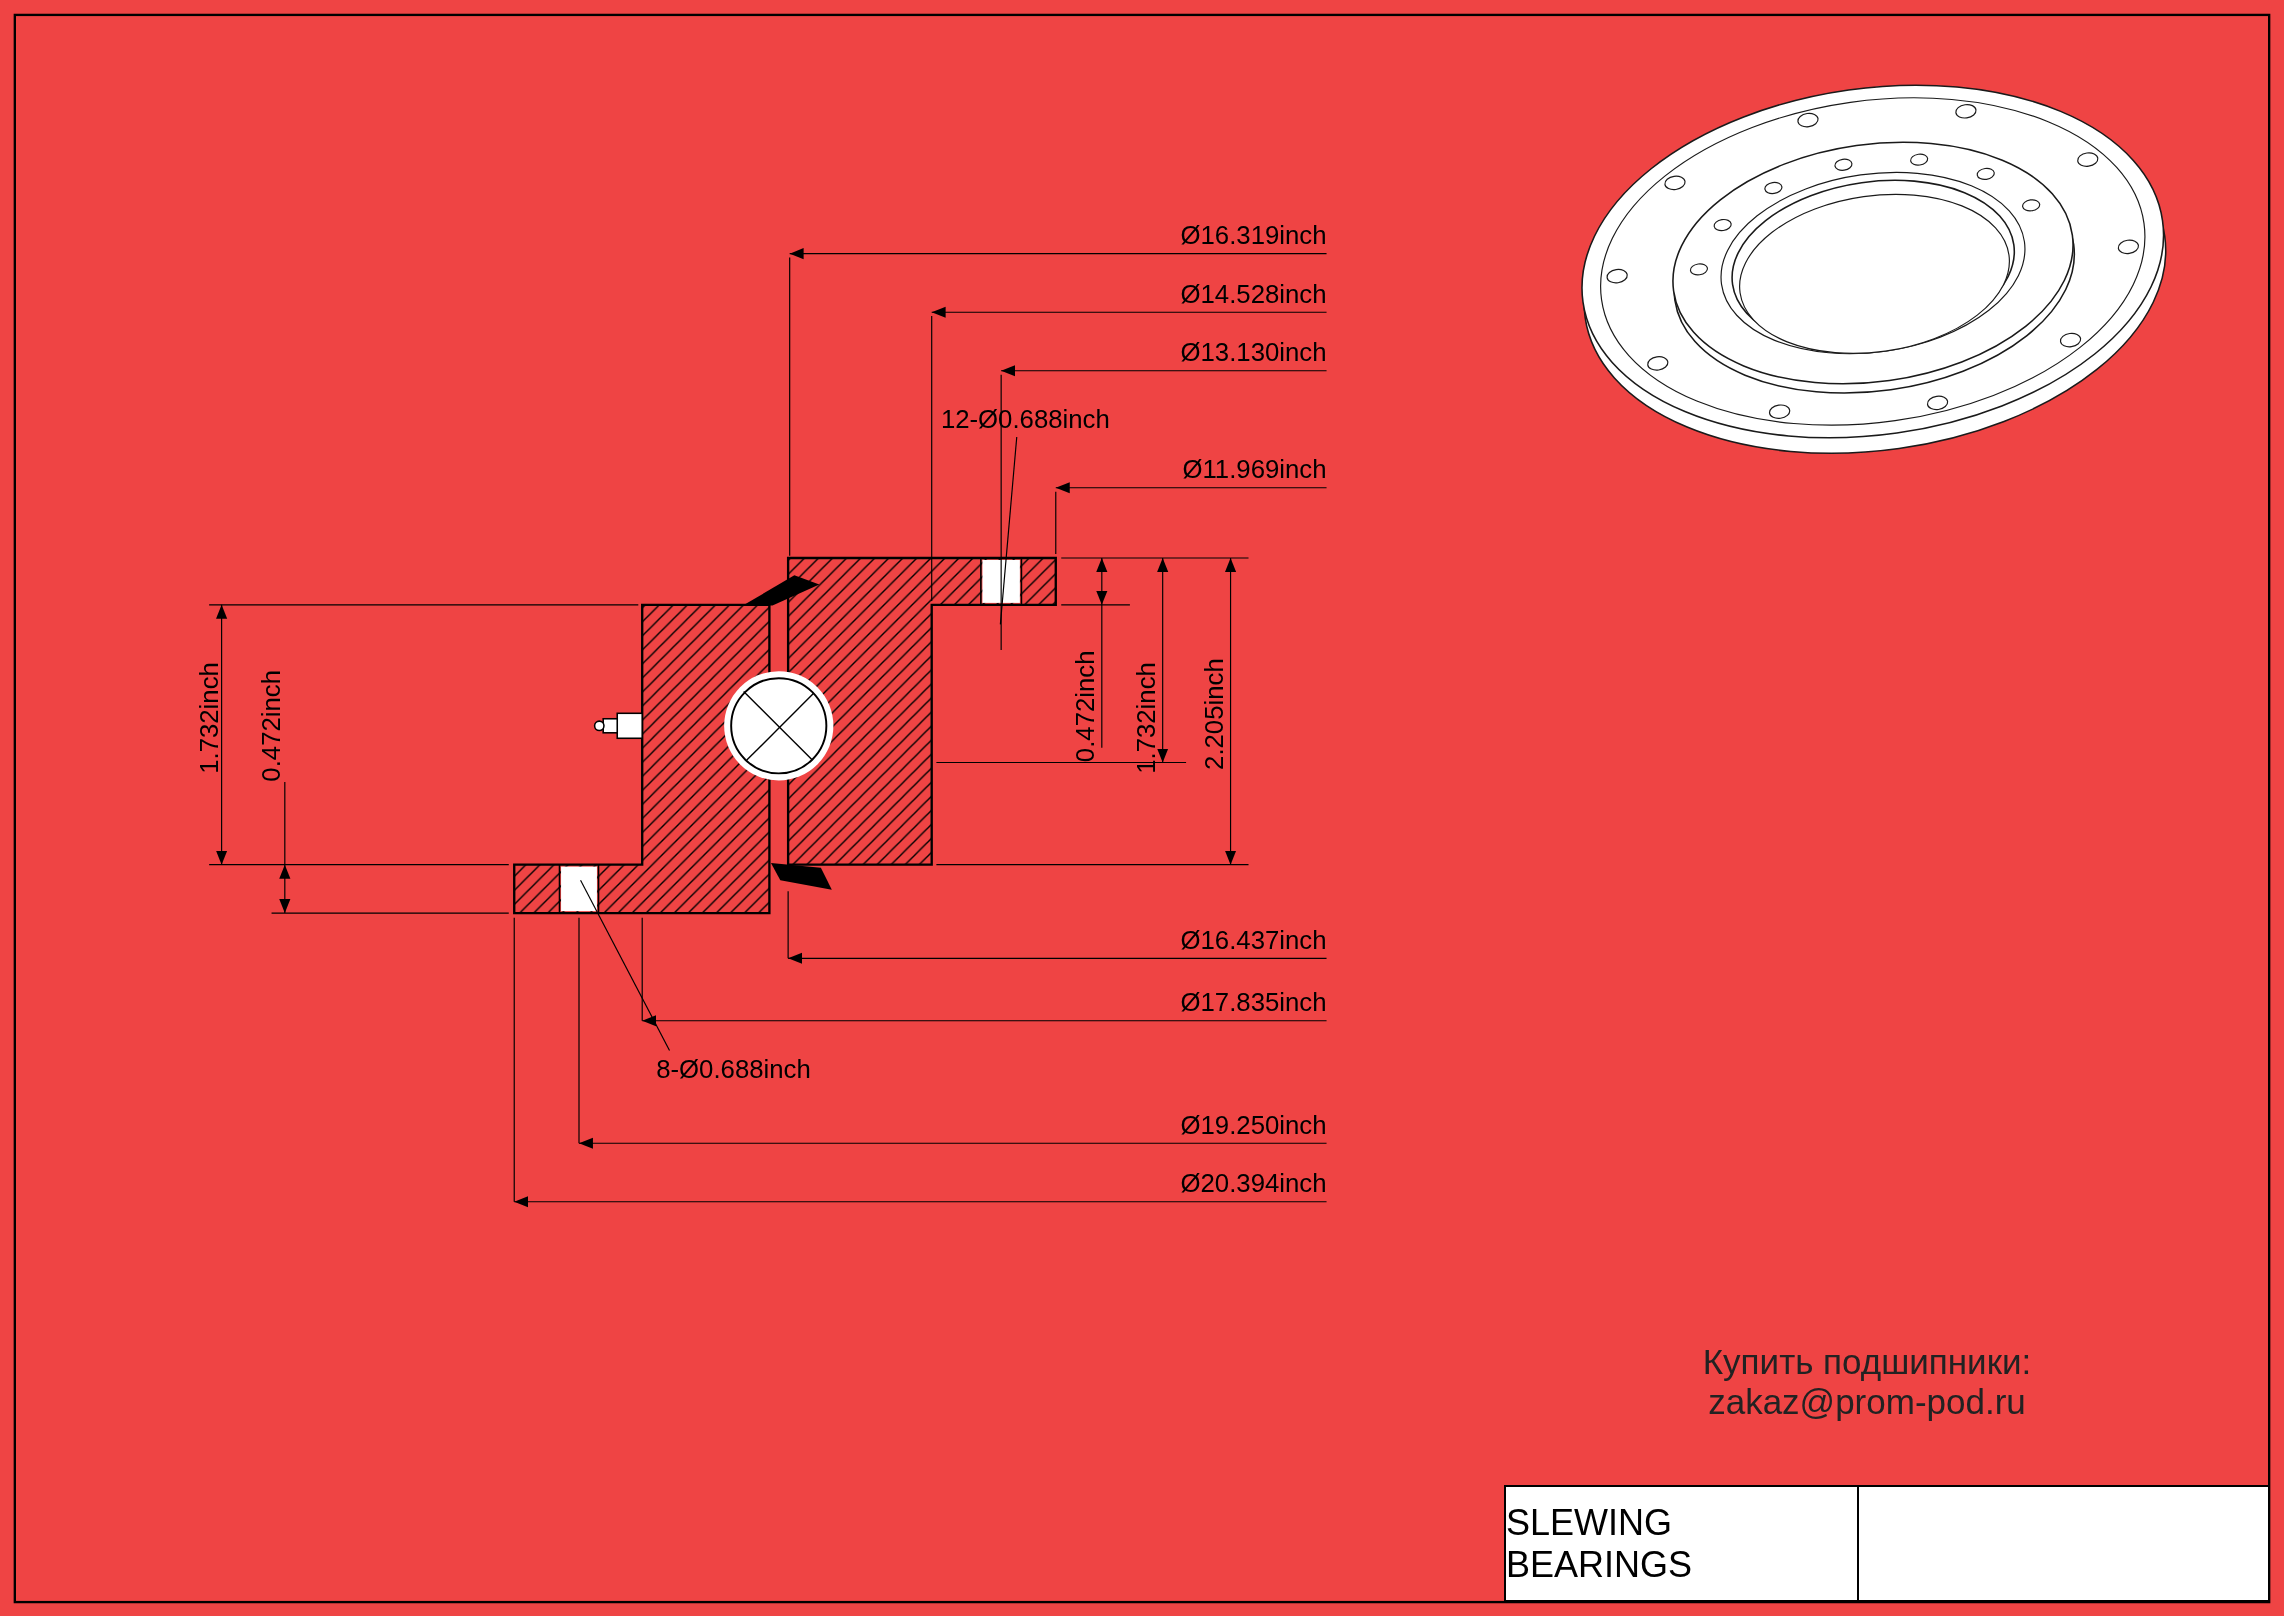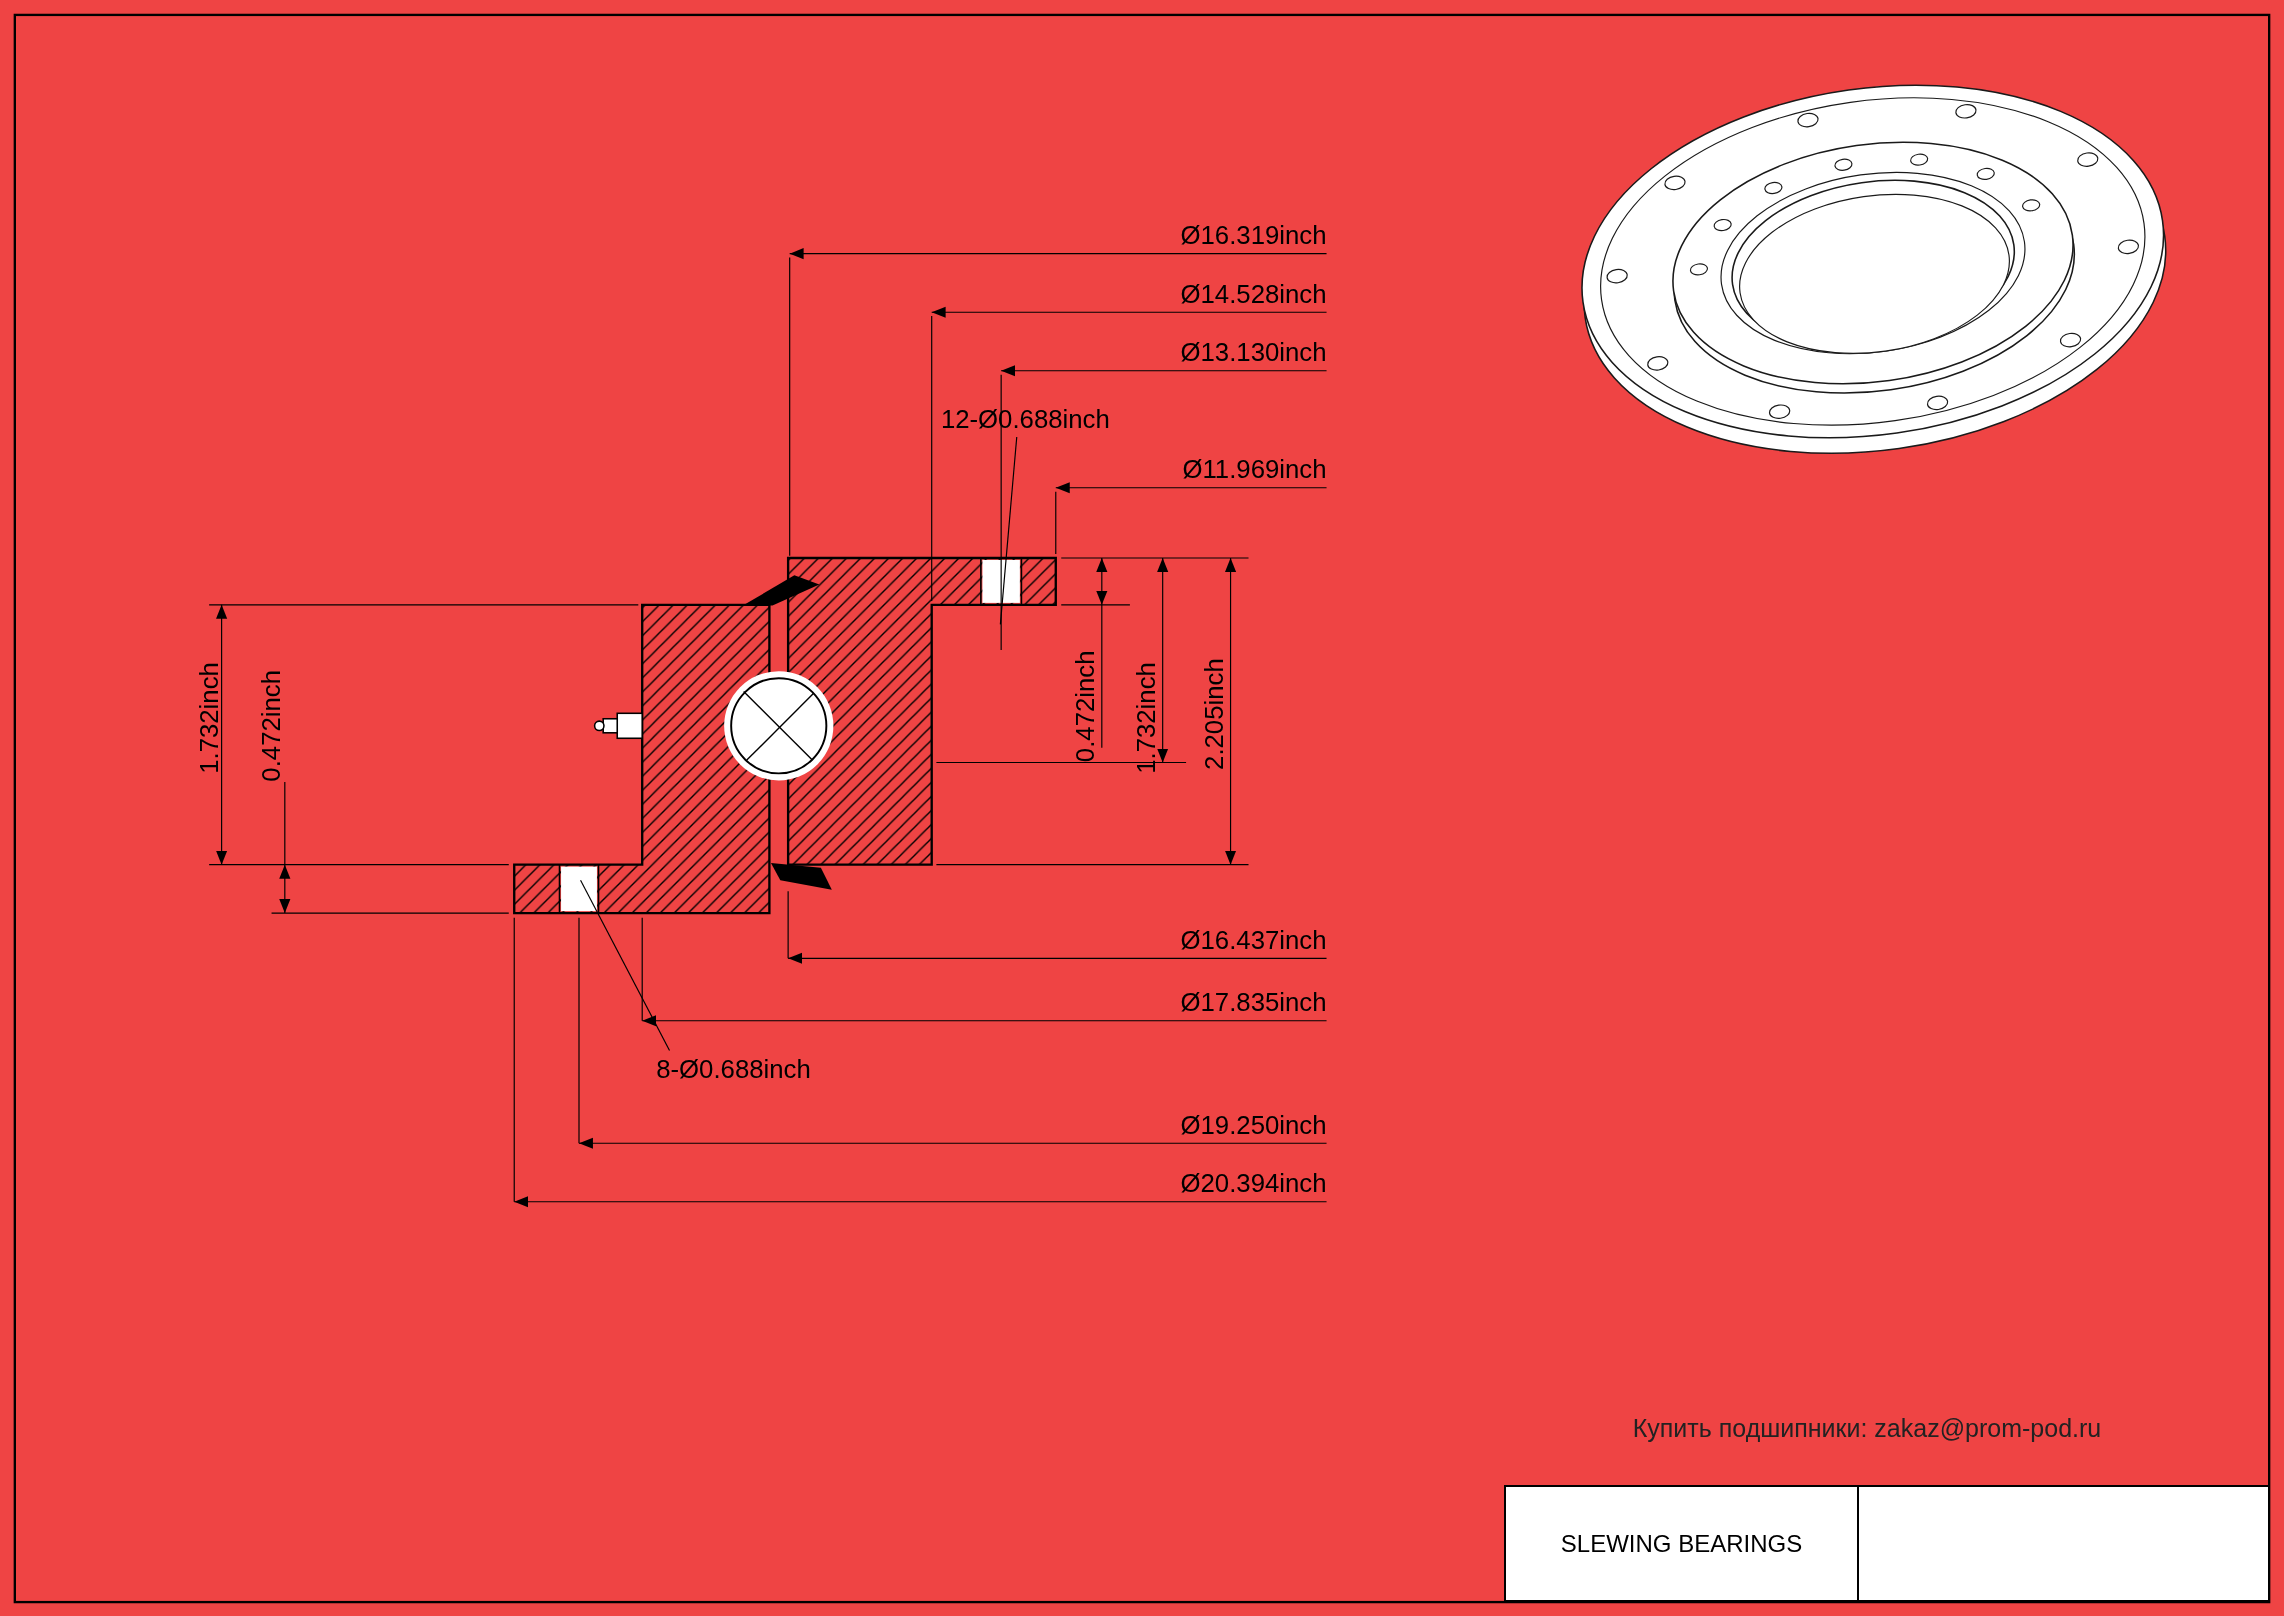--- a/index.html
+++ b/index.html
@@ -1,25 +1,25 @@
 <!DOCTYPE html>
 <html style="font-size:12.5px"><head>
 <meta charset="utf-8">
 <style>
   html,body{margin:0;padding:0;background:#ffffff;}
   #page{position:relative;width:2284px;height:1617px;background:#ef4444;overflow:hidden;
         font-family:"Liberation Sans",sans-serif;color:#000;}
   #page svg{position:absolute;left:0;top:0;}
   svg text{font-family:"Liberation Sans",sans-serif;fill:#000;font-size:33px;}
-  .watermark{position:absolute;left:1590px;top:1414px;width:554px;text-align:center;
-             font-size:25px;color:#222;}
+  .watermark{position:absolute;left:1590px;top:1342px;width:554px;text-align:center;
+             font-size:35px;color:#222;}
   .tblock{position:absolute;left:1504px;top:1485px;width:766px;height:117px;
           box-sizing:border-box;border:2.3px solid #000;display:flex;background:#fff;}
   .tb-left{width:353px;box-sizing:border-box;border-right:2.3px solid #000;display:flex;
-           align-items:center;justify-content:center;font-size:24px;}
+           align-items:center;justify-content:center;font-size:36px;}
   .tb-right{flex:1;display:flex;flex-direction:column;}
   .tb-pn-label{height:53px;box-sizing:border-box;border-bottom:2.3px solid #000;display:flex;
                align-items:center;padding-left:26.5px;font-size:27px;white-space:pre;}
   .tb-pn-value{flex:1;display:flex;align-items:center;padding-left:42px;font-size:30px;}
 </style>
 </head>
 <body>
 
 <div id="page">
 

